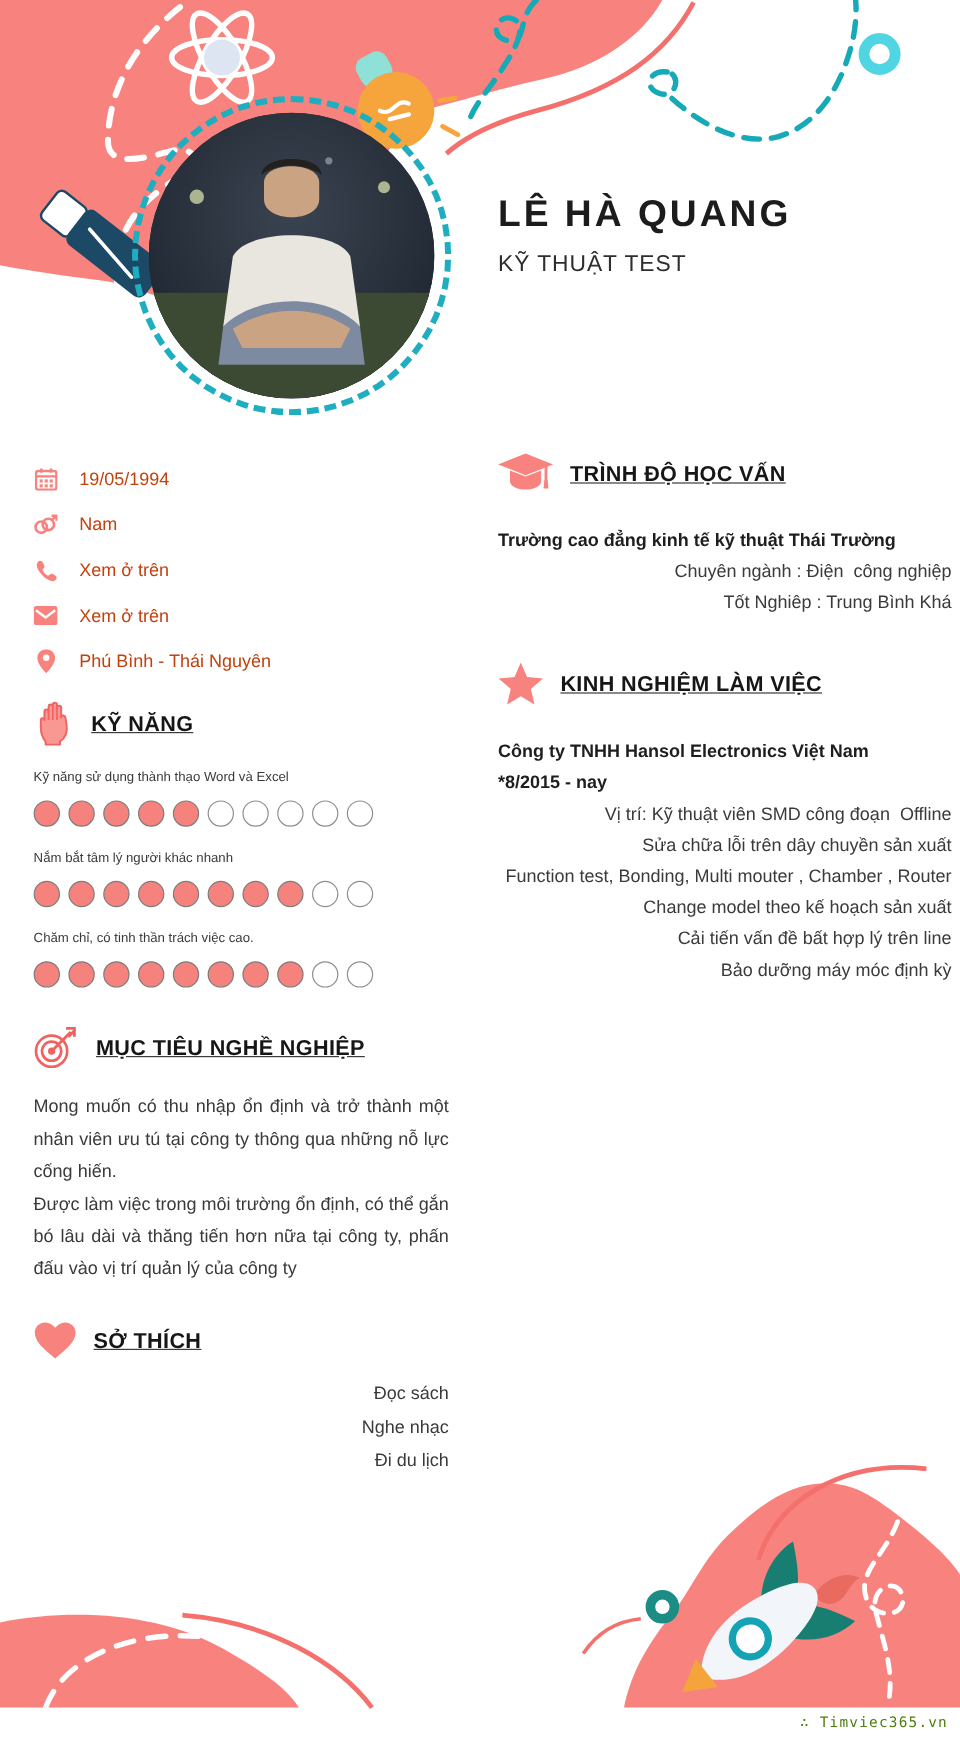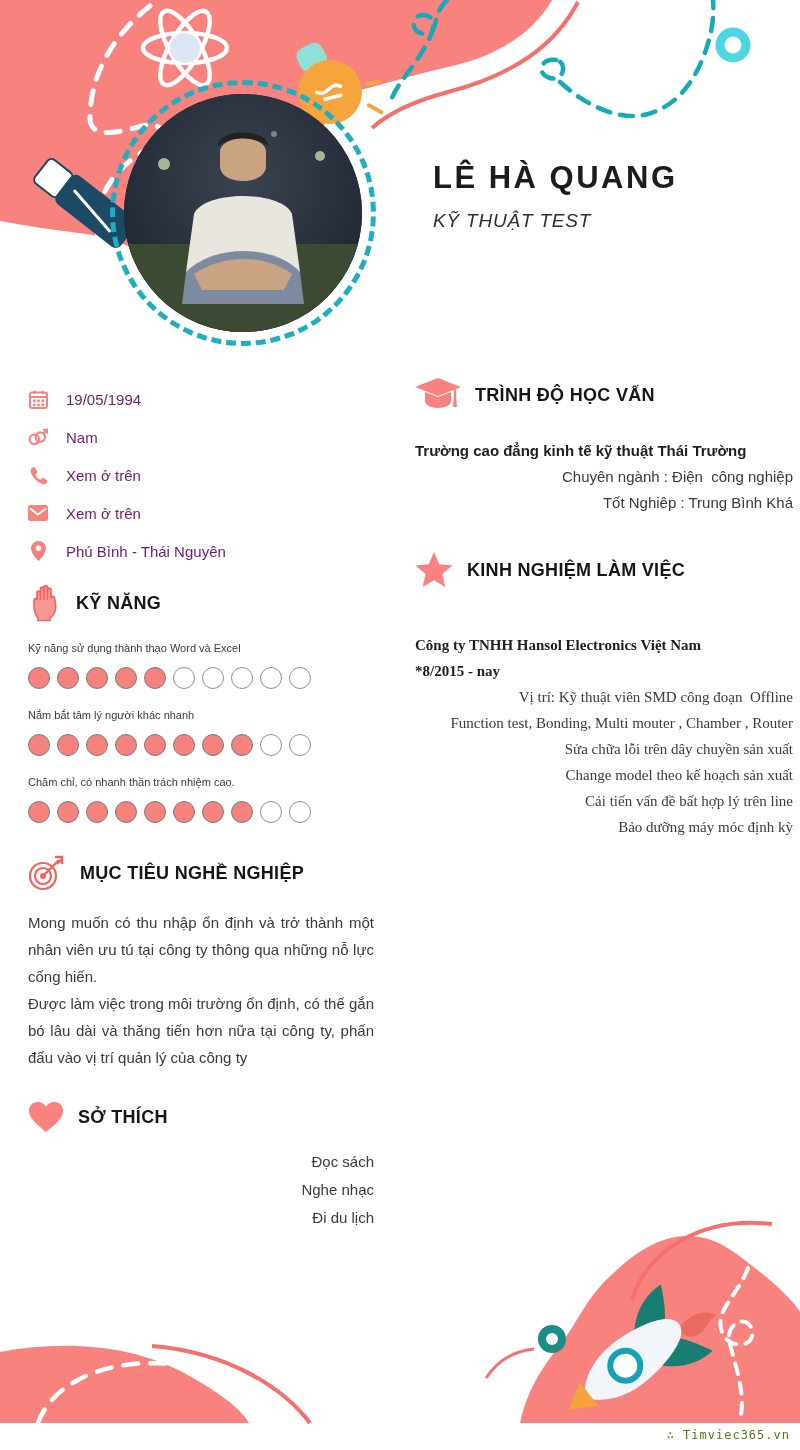--- a/index.html
+++ b/index.html
@@ -4,33 +4,33 @@
 <style>
   html,body{margin:0;padding:0;background:#fff;}
   .page{position:relative;width:800px;height:1450px;background:#ffffff;overflow:hidden;
         font-family:"Liberation Sans",sans-serif;color:#3c3c3c;}
   svg.deco{position:absolute;left:0;top:0;z-index:0;}
   
   .photo-ring{position:absolute;left:110px;top:80px;width:256px;height:256px;
       border:5px dashed #1FAEBF;border-radius:50%;z-index:2;display:flex;align-items:center;justify-content:center;}
   .photo{width:238px;height:238px;border-radius:50%;overflow:hidden;background:#1d2630;}
   
-  .name-block{position:absolute;left:433px;top:160px;z-index:3;}
+  .name-block{position:absolute;left:415px;top:160px;z-index:3;}
   .name-block h1{margin:0;font-size:31px;letter-spacing:2.5px;color:#1c1c1c;font-weight:bold;}
-  .name-block .subtitle{margin-top:14px;font-size:19px;letter-spacing:0.8px;color:#2e2e2e;font-style:italic;}
+  .name-block .subtitle{margin-top:14px;font-size:19px;letter-spacing:0.8px;color:#2e2e2e;}
   
   .left-col{position:absolute;left:28px;top:380px;width:346px;z-index:3;}
   .right-col{position:absolute;left:415px;top:378px;width:378px;z-index:3;}
   
   .contact{list-style:none;margin:0;padding:0;}
   .contact li{display:flex;align-items:center;height:38px;}
   .contact .cicon{width:20px;height:20px;margin-right:18px;flex:0 0 20px;display:flex;align-items:center;justify-content:center;}
-  .contact span{font-size:15px;color:#701a75;}
-  
-  .sec-head{display:flex;align-items:center;margin:0;}
+  .contact span{font-size:15px;color:#c2410c;}
+  
+  .sec-head{display:flex;align-items:center;margin:0;text-decoration:underline;}
   .sec-head .sicon{margin-right:14px;display:flex;align-items:center;justify-content:center;}
   .sec-head h2{margin:0;font-size:18px;font-weight:bold;color:#161616;letter-spacing:0.3px;}
   
   .skills{margin-top:14px;}
   .skill-label{font-size:11px;color:#3a3a3a;margin-top:20px;white-space:pre-wrap;}
   .dots{display:flex;gap:7px;margin-top:13px;}
   .dot{width:22px;height:22px;border-radius:50%;box-sizing:border-box;
        background:#fff;border:1.5px solid #8f8f8f;}
   .dot.filled{background:#F6827E;border-color:#7c7c7c;}
   
@@ -38,21 +38,21 @@
   .objective p{margin:0;font-size:15px;line-height:27px;text-align:justify;color:#3a3a3a;}
   .objective .para-wrap{margin-top:18px;}
   
   .hobbies{margin-top:30px;}
   .hobbies .line{margin-top:2px;}
   .line{font-size:15px;line-height:26px;color:#3a3a3a;white-space:pre-wrap;text-align:right;}
   .bold-line{font-size:15px;line-height:26px;color:#1e1e1e;font-weight:bold;white-space:pre-wrap;}
   
   .edu-body{margin-top:26px;}
   .experience{margin-top:36px;}
-  .exp-body{margin-top:44px;font-family:Liberation Serif, serif;}
+  .exp-body{margin-top:26px;}
   
   .watermark{position:absolute;right:10px;top:1428px;z-index:4;
      font-family:"DejaVu Sans Mono","Liberation Mono",monospace;
      font-size:12px;color:#4d7c0f;letter-spacing:1px;}
 </style>
 </head>
 <body>
 
 <div class="page">
 
@@ -249,21 +249,21 @@
             <span class="dot filled"></span>
             <span class="dot filled"></span>
             <span class="dot filled"></span>
             <span class="dot filled"></span>
             <span class="dot filled"></span>
             <span class="dot"></span>
             <span class="dot"></span>
           </div>
       </div>
       <div>
-        <div class="skill-label">Chăm chỉ, có nhanh thần trách nhiệm cao.</div>
+        <div class="skill-label">Chăm chỉ, có tinh thần trách việc cao.</div>
         <div class="dots">
             <span class="dot filled"></span>
             <span class="dot filled"></span>
             <span class="dot filled"></span>
             <span class="dot filled"></span>
             <span class="dot filled"></span>
             <span class="dot filled"></span>
             <span class="dot filled"></span>
             <span class="dot filled"></span>
             <span class="dot"></span>
@@ -336,22 +336,22 @@
           <svg width="38" height="36" viewBox="0 0 38 36">
               <path d="M19,0 L24.2,12.2 L37.5,13.4 L27.4,22.1 L30.4,35.1 L19,28.2 L7.6,35.1 L10.6,22.1 L0.5,13.4 L13.8,12.2 Z" fill="#F8827E"></path>
             </svg>
         </span>
         <h2>KINH NGHIỆM LÀM VIỆC</h2>
       </div>
       <div class="exp-body">
         <div class="bold-line">Công ty TNHH Hansol Electronics Việt Nam</div>
         <div class="bold-line">*8/2015 - nay</div>
         <div class="line">Vị trí: Kỹ thuật viên SMD công đoạn  Offline</div>
+        <div class="line">Sửa chữa lỗi trên dây chuyền sản xuất</div>
         <div class="line">Function test, Bonding, Multi mouter , Chamber , Router</div>
-        <div class="line">Sửa chữa lỗi trên dây chuyền sản xuất</div>
         <div class="line">Change model theo kế hoạch sản xuất</div>
         <div class="line">Cải tiến vấn đề bất hợp lý trên line</div>
         <div class="line">Bảo dưỡng máy móc định kỳ</div>
       </div>
     </section>
   </main>
 
   <div class="watermark">∴ Timviec365.vn</div>
 </div>
 

